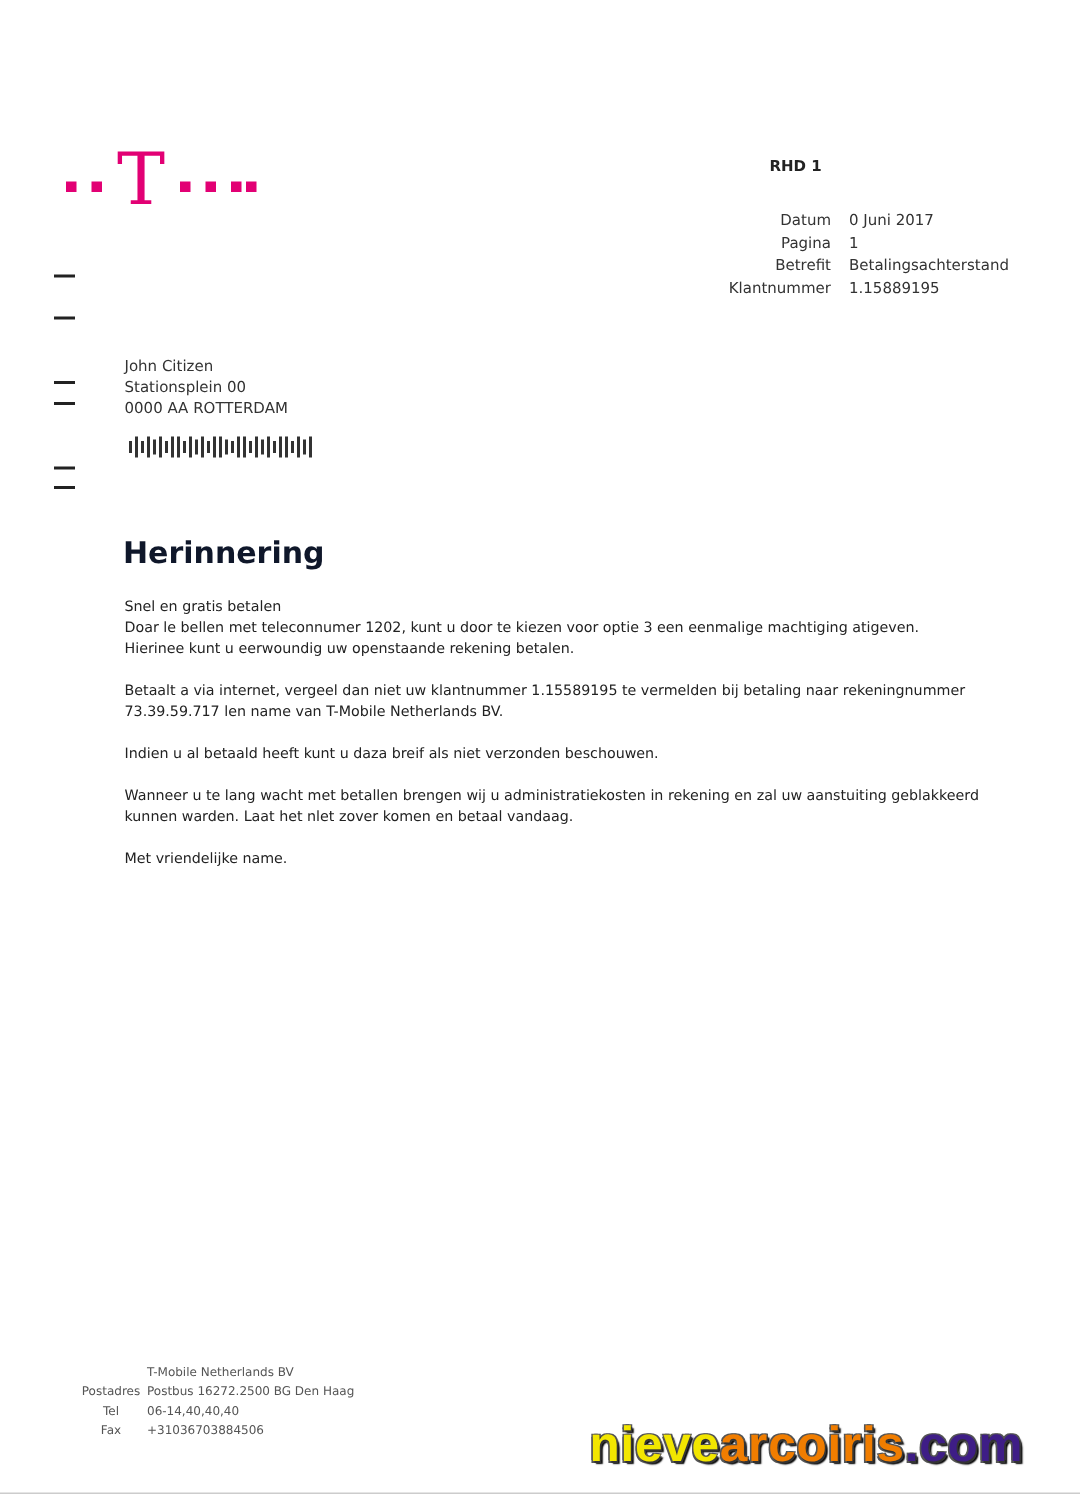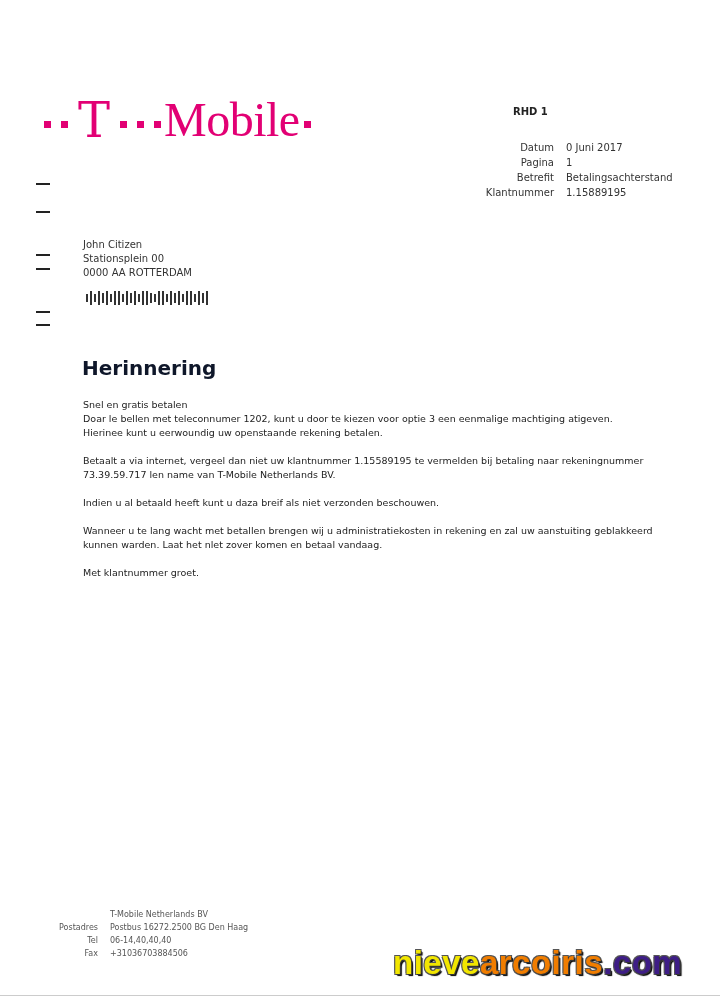--- a/index.html
+++ b/index.html
@@ -31,41 +31,40 @@
   
   .title { left:82px; top:356px; font-size:20px; color:#0f172a; font-weight:bold; }
   .body { left:83px; top:398px; width:570px; font-size:9.5px; line-height:14px; color:#222; }
   .body p { margin:0 0 14px 0; }
   .body .strong { font-weight:bold; }
   .sig { margin-top:27px; }
 
   
   .footer { left:50px; top:908px; font-size:8px; line-height:13px; color:#555; }
   .footer .row { display:flex; }
-  .footer .lbl { width:48px; text-align:right; padding-right:12px; }
+  .footer .lbl { width:48px; text-align:center; }
 
   
   .wm { left:393px; top:944px; font-family:"Liberation Sans", sans-serif; font-weight:bold; font-size:33px; letter-spacing:0.5px;
         text-shadow:1px 1px 0 #333, -1px -1px 0 #555, 1px -1px 0 #555, -1px 1px 0 #555, 2px 2px 1px #000; }
   .wm .y { color:#f2e600; }
   .wm .o { color:#f07d00;margin-top:48px; }
   .wm .p { color:#3e1d86; }
   .bottom-line { left:0; top:995px; width:720px; height:1px; background:#ccc; }
 </style>
 </head>
 <body>
 
 <div class="abs logo">
   <span class="dot"></span>
   <span class="dot"></span>
   <span class="tee">T</span>
   <span class="dot"></span>
   <span class="dot"></span>
   <span class="dot" style="margin-right:3px"></span>
-  <span class="word">Mobile</span>
   <span class="dot"></span>
 </div>
 
 <div class="abs ref">RHD 1</div>
 
 <div class="abs meta">
   <div class="row">
     <span class="lbl">Datum</span>
     <span class="val">0 Juni 2017</span>
   </div>
@@ -133,21 +132,21 @@
 <div class="abs title">Herinnering</div>
 
 <div class="abs body">
   <p>
     <span>Snel en gratis betalen</span><br>
     <span>Doar le bellen met teleconnumer 1202, kunt u door te kiezen voor optie 3 een eenmalige machtiging atigeven. Hierinee kunt u eerwoundig uw openstaande rekening betalen.</span>
   </p>
   <p>Betaalt a via internet, vergeel dan niet uw klantnummer 1.15589195 te vermelden bij betaling naar rekeningnummer 73.39.59.717 len name van T-Mobile Netherlands BV.</p>
   <p>Indien u al betaald heeft kunt u daza breif als niet verzonden beschouwen.</p>
   <p>Wanneer u te lang wacht met betallen brengen wij u administratiekosten in rekening en zal uw aanstuiting geblakkeerd kunnen warden. Laat het nlet zover komen en betaal vandaag.</p>
-  <p>Met klantnummer groet.</p>
+  <p>Met vriendelijke name.</p>
 </div>
 
 <div class="abs footer">
   <div class="row">
     <span class="lbl"></span>
     <span>T-Mobile Netherlands BV</span>
   </div>
   <div class="row">
     <span class="lbl">Postadres</span>
     <span>Postbus 16272.2500 BG Den Haag</span>

